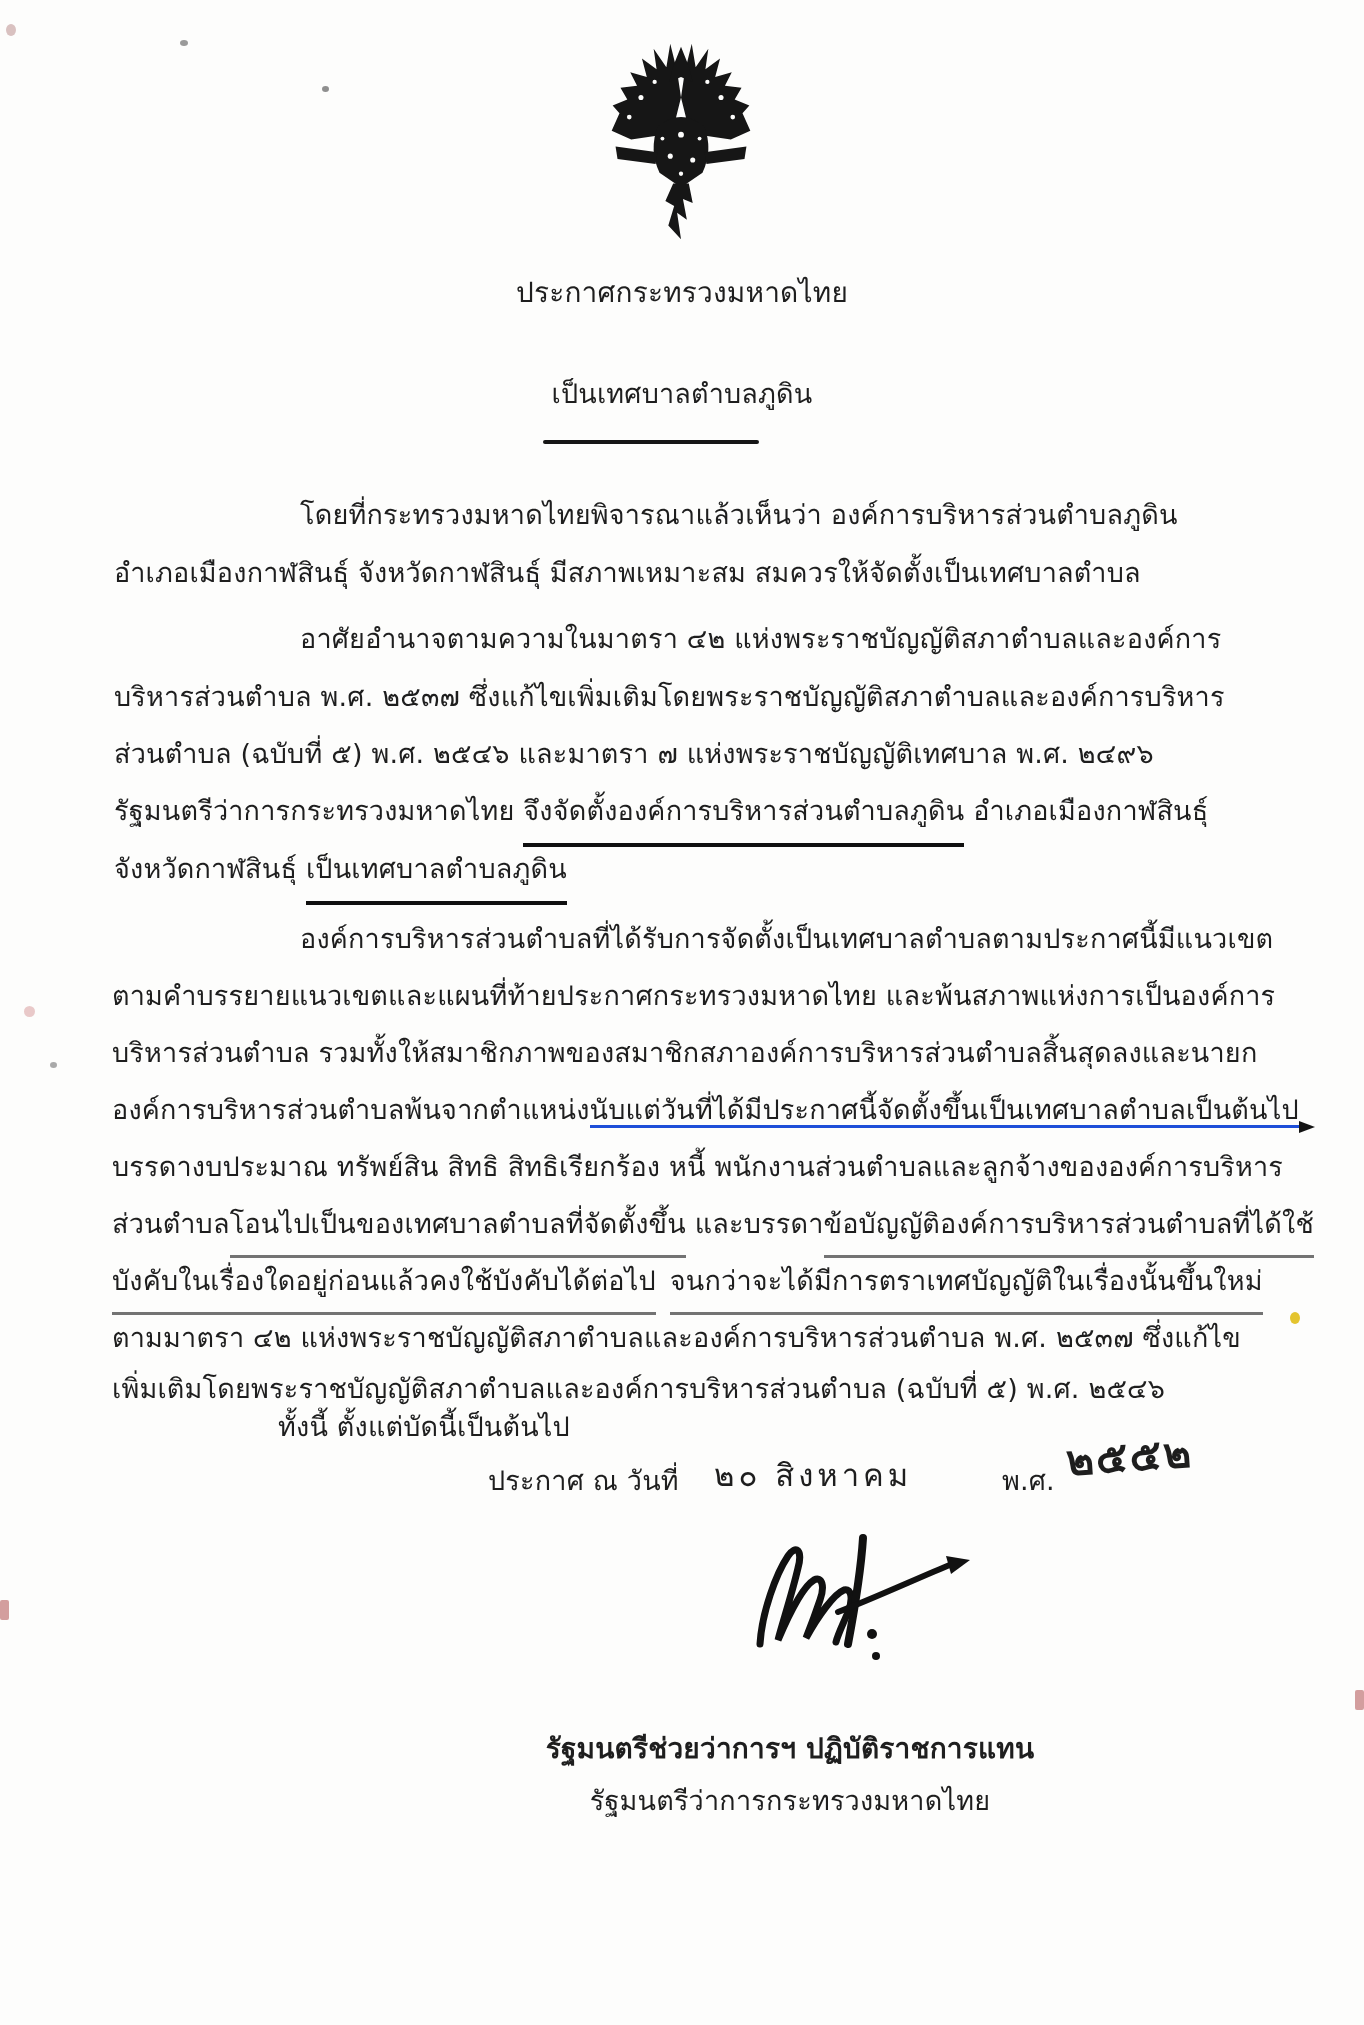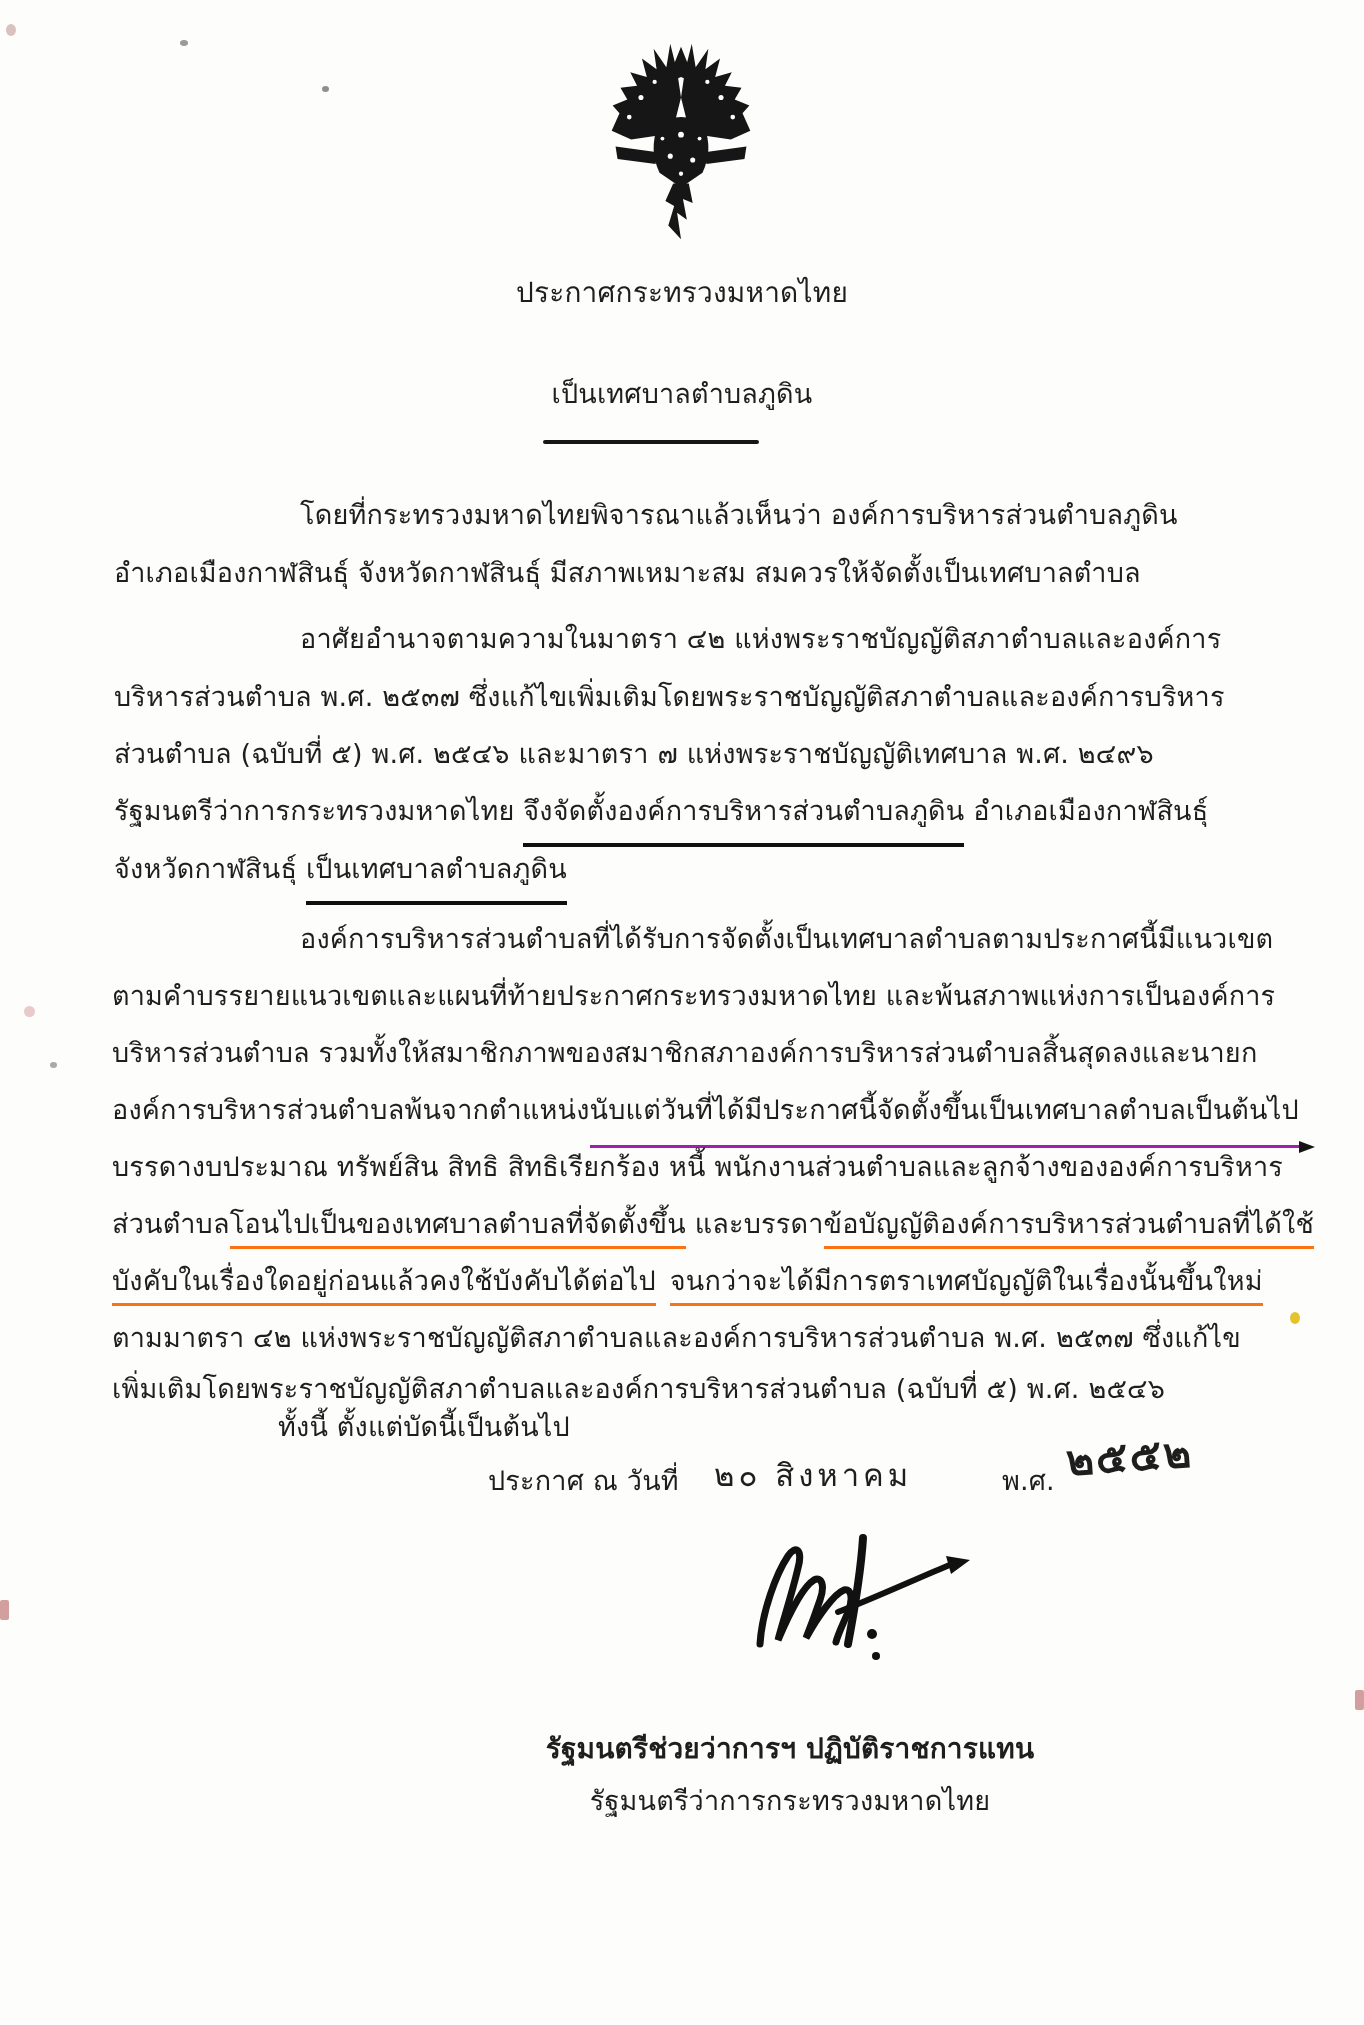--- a/index.html
+++ b/index.html
@@ -4,23 +4,23 @@
 <style>
   html,body { margin:0; padding:0; background:#e8e8e8; }
   .page {
     position:relative; width:1364px; height:2025px; margin:0 auto;
     background:#fdfdfc; overflow:hidden;
     font-family:"DejaVu Sans", sans-serif; color:#1e1e1e;text-decoration:underline;
   }
   .line { position:absolute; font-size:27px; line-height:34px; white-space:nowrap; letter-spacing:.2px; }
   .center { left:0; width:100%; text-align:center; }
   .title { font-size:28px; }
-  .u  { border-bottom:3px solid #f97316; padding-bottom:7px; }
+  .u  { border-bottom:3px solid #737373; padding-bottom:16px; }
   .u-thick { border-bottom:4px solid #101010; padding-bottom:17px; }
-  .u-arrow { position:relative; border-bottom:3px solid #a21caf; padding-bottom:20px; }
+  .u-arrow { position:relative; border-bottom:3px solid #1d4ed8; padding-bottom:0; }
   .u-arrow::after {
     content:""; position:absolute; right:-16px; bottom:-8px; width:0; height:0;
     border-left:16px solid #141414; border-top:6px solid transparent; border-bottom:6px solid transparent;
   }
   .gap { display:inline-block; width:14px; }
   .divider { position:absolute; left:543px; top:440px; width:216px; height:4px; background:#161616; border-radius:2px; }
   .emblem { position:absolute; left:598px; top:36px; width:166px; height:212px; }
   .sig-block { position:absolute; }
   .center-col { position:absolute; left:490px; width:600px; text-align:center; }
   .bold { font-weight:bold; }

